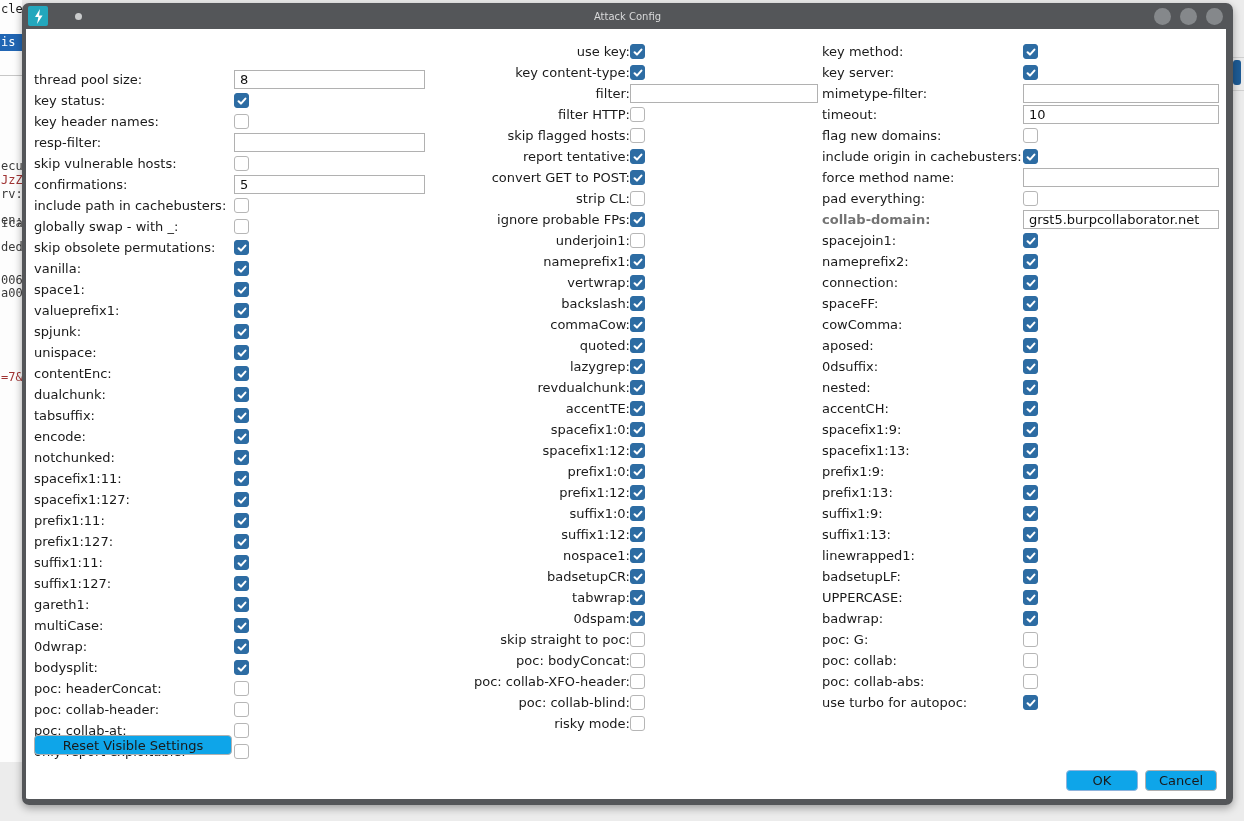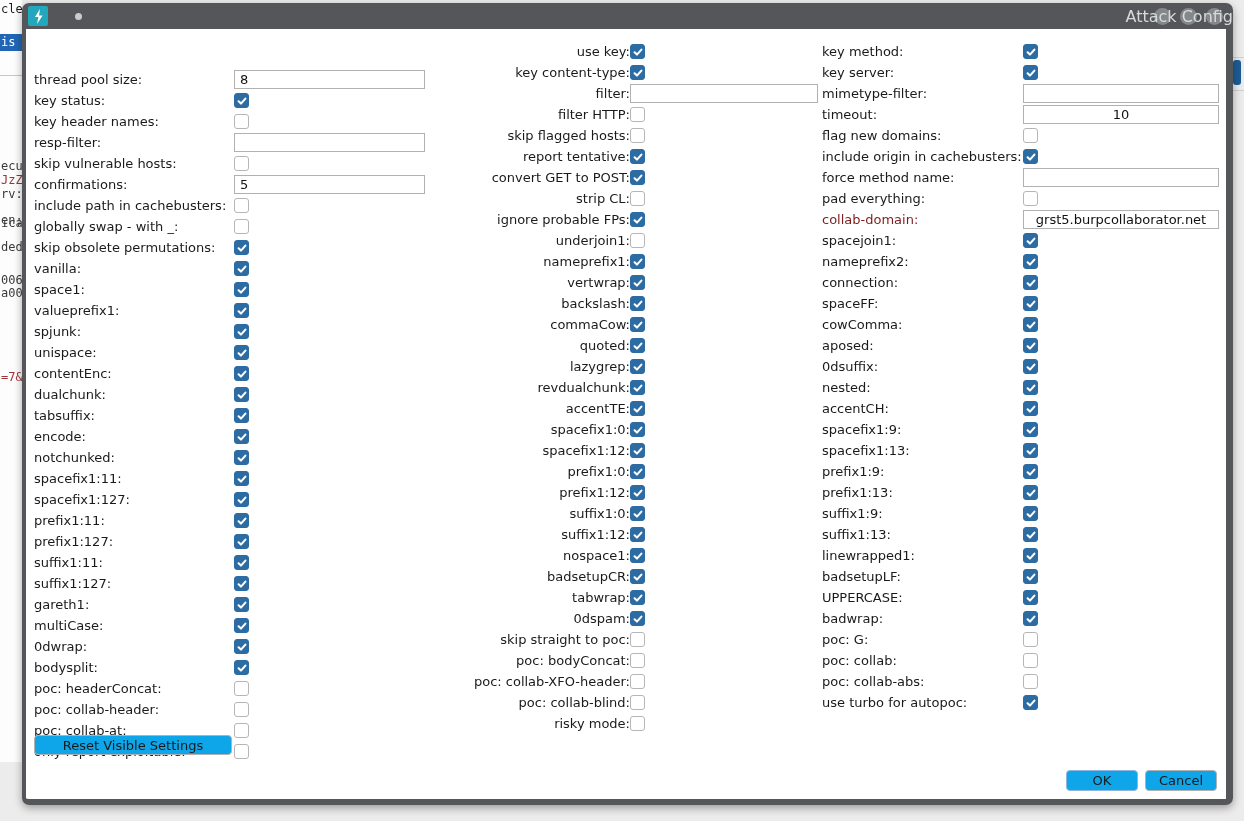--- a/index.html
+++ b/index.html
@@ -23,21 +23,21 @@
     box-shadow:0 3px 8px rgba(0,0,0,.35);
   }
   .titlebar {
     position:relative; height:26px; background:#545659;
     border-radius:7px 7px 0 0;
     display:flex; align-items:center; padding:0 10px;
   }
   .app-icon { width:20px; height:20px; background:#23a7bd; border-radius:2px;
     display:flex; align-items:center; justify-content:center; margin-left:-4px; }
   .tb-dot { width:7px; height:7px; border-radius:50%; background:#c9cbcc; margin-left:27px; }
-  .tb-title { position:absolute; left:0; right:0; text-align:right; color:#d8d9da; font-size:16px; }
+  .tb-title { position:absolute; left:0; right:0; text-align:center; color:#d8d9da; font-size:10px; }
   .tb-circles { margin-left:auto; display:flex; gap:9px; }
   .tb-circle { width:17px; height:17px; border-radius:50%; background:#85888b; }
   .dlg-body {
     position:relative; background:#ffffff; height:776px;
     border-left:4px solid #545659; border-right:7px solid #545659; border-bottom:6px solid #545659;
     border-radius:0 0 7px 7px;
   }
   .col { position:absolute; top:12px; }
   .col0 { left:8px;   width:392px;margin-top:28px; }
   .col1 { left:402px; width:390px; }
@@ -48,21 +48,21 @@
   .col1 .lab { width:202px;text-align:right; }
   .col2 .lab { width:201px; }
   .cb { width:15px; height:15px; border-radius:3px; background:#fff; border:1px solid #b6b6b6;
         display:inline-flex; align-items:center; justify-content:center; flex:0 0 auto; }
   .cb.on { background:#2d6ca3; border-color:#2d6ca3; }
   .cb svg { width:12px; height:12px; display:block; }
   .tin { height:19px; border:1px solid #b1b1b1; background:#fff; font:13px "DejaVu Sans", sans-serif;
          padding:0 5px; color:#111; outline:none; }
   .col0 .tin { width:191px; }
   .col1 .tin { width:188px; }
-  .col2 .tin { width:196px;text-align:center; }
+  .col2 .tin { width:196px; }
   .btn { background:#0ea5e9; border:1px solid #b1b1b1; border-radius:4px;
          font:13px "DejaVu Sans", sans-serif; color:#1a1a1a; cursor:pointer; }
   .reset-btn { position:absolute; left:8px; top:706px; width:198px; height:20px; }
   .ok-btn { position:absolute; left:1040px; top:741px; width:72px; height:21px; border-color:#8fb4dd; }
   .cancel-btn { position:absolute; left:1119px; top:741px; width:72px; height:21px; }
 </style>
 </head>
 <body>
 
 <div class="bg-left"></div>
@@ -587,21 +587,21 @@
         </div>
         <div class="row">
           <span class="lab">force method name:</span>
           <input class="tin" style="">
         </div>
         <div class="row">
           <span class="lab">pad everything:</span>
           <span class="cb"></span>
         </div>
         <div class="row">
-          <span class="lab" style="color: #7f1d1d;">collab-domain:</span>
+          <span class="lab" style="color: #737373; font-weight: bold;">collab-domain:</span>
           <input class="tin" value="grst5.burpcollaborator.net" style="">
         </div>
         <div class="row">
           <span class="lab">spacejoin1:</span>
           <span class="cb on">
             <svg viewBox="0 0 14 14">
               <path d="M3 7.3 L5.8 10 L11 4.2" stroke="#fff" stroke-width="2.4" fill="none" stroke-linecap="round" stroke-linejoin="round"></path>
             </svg>
           </span>
         </div>

